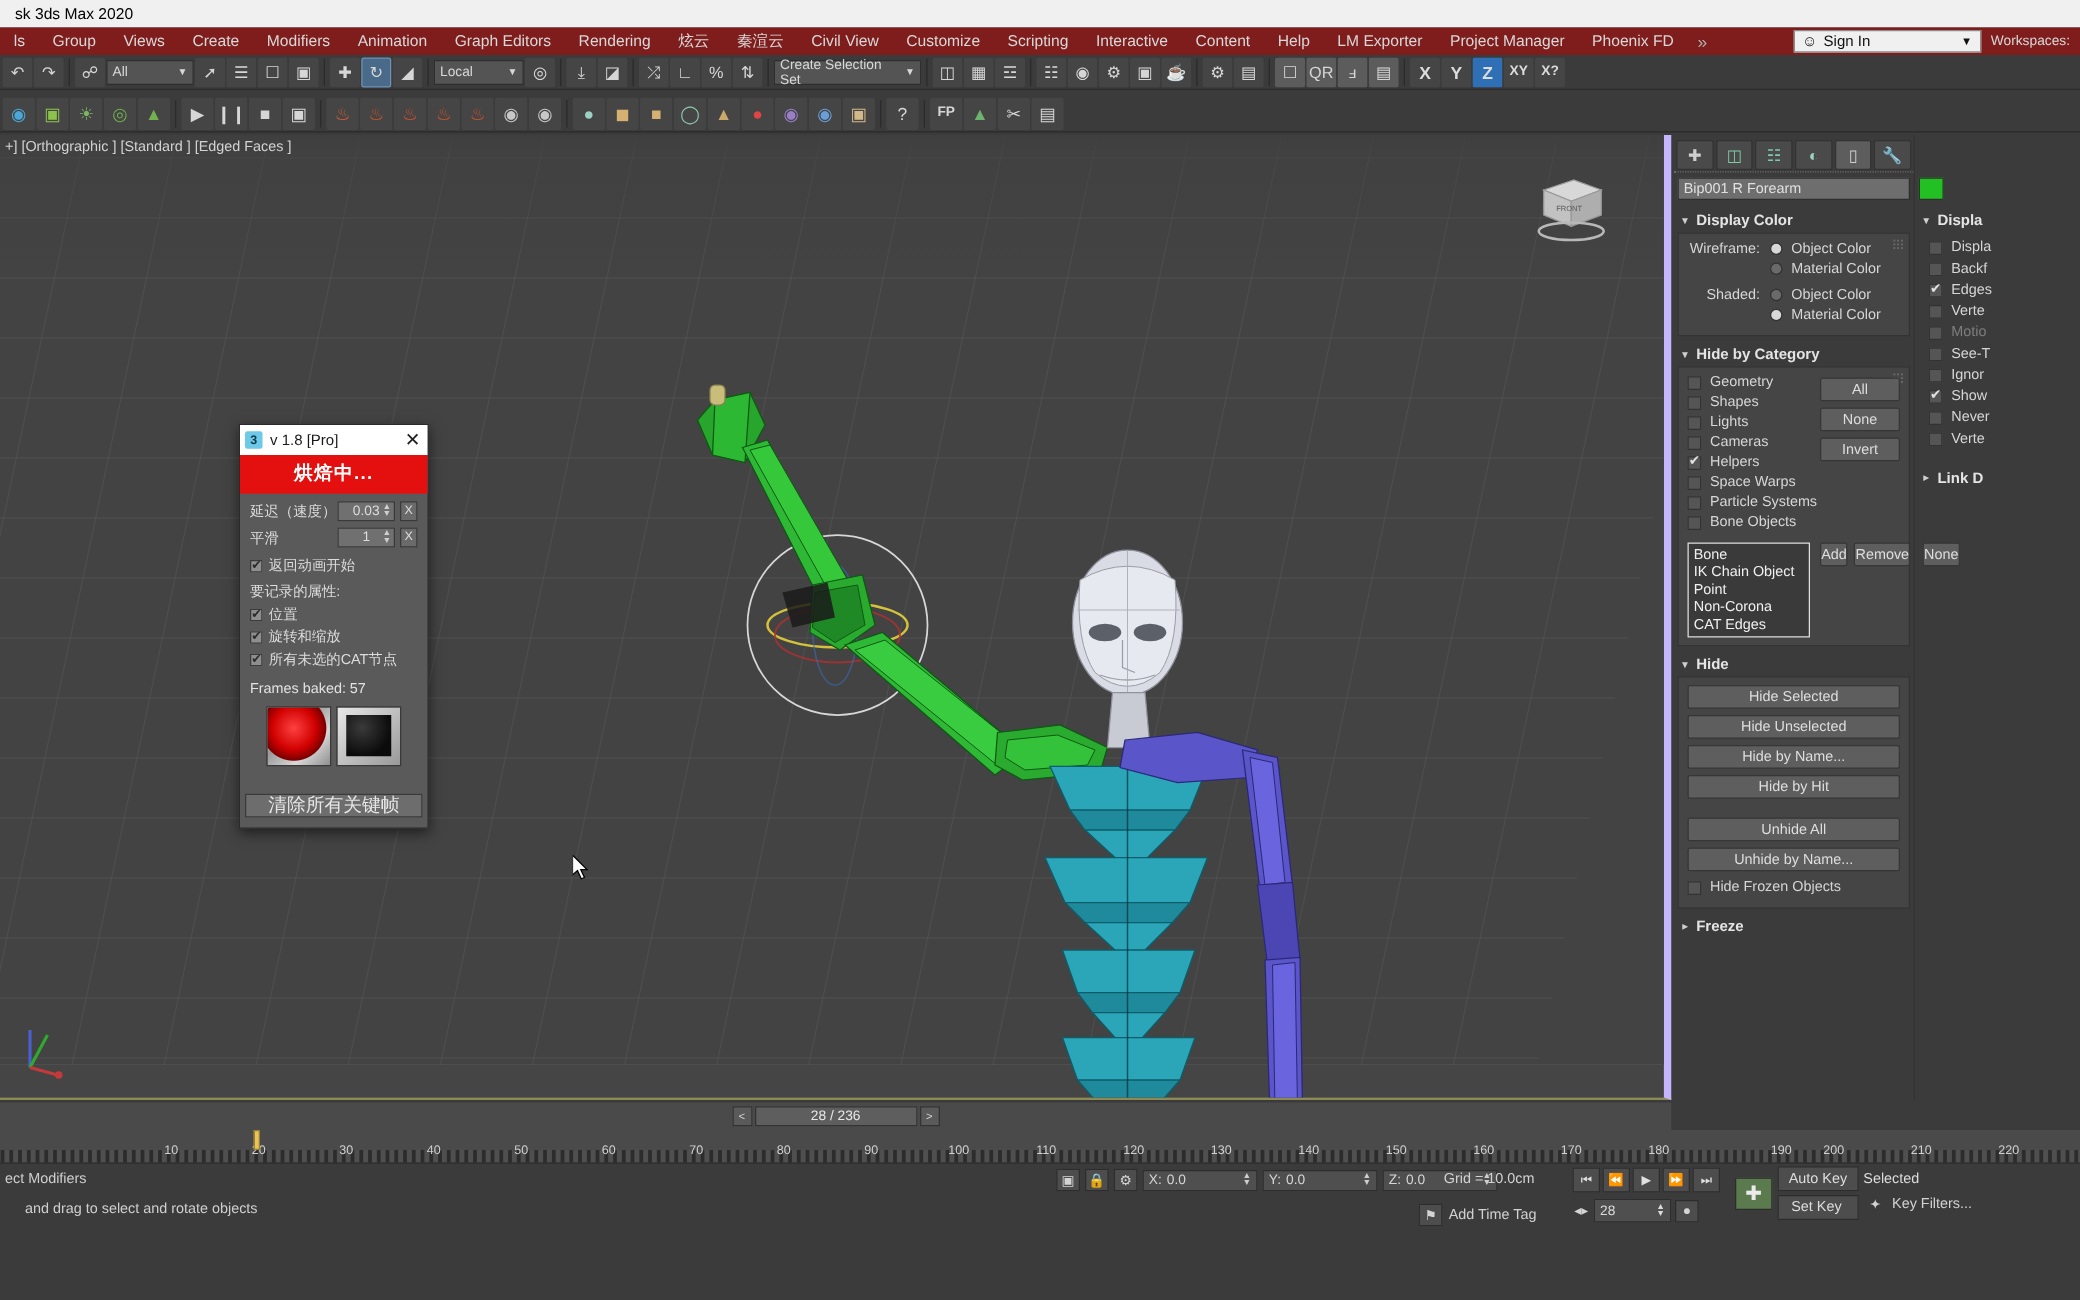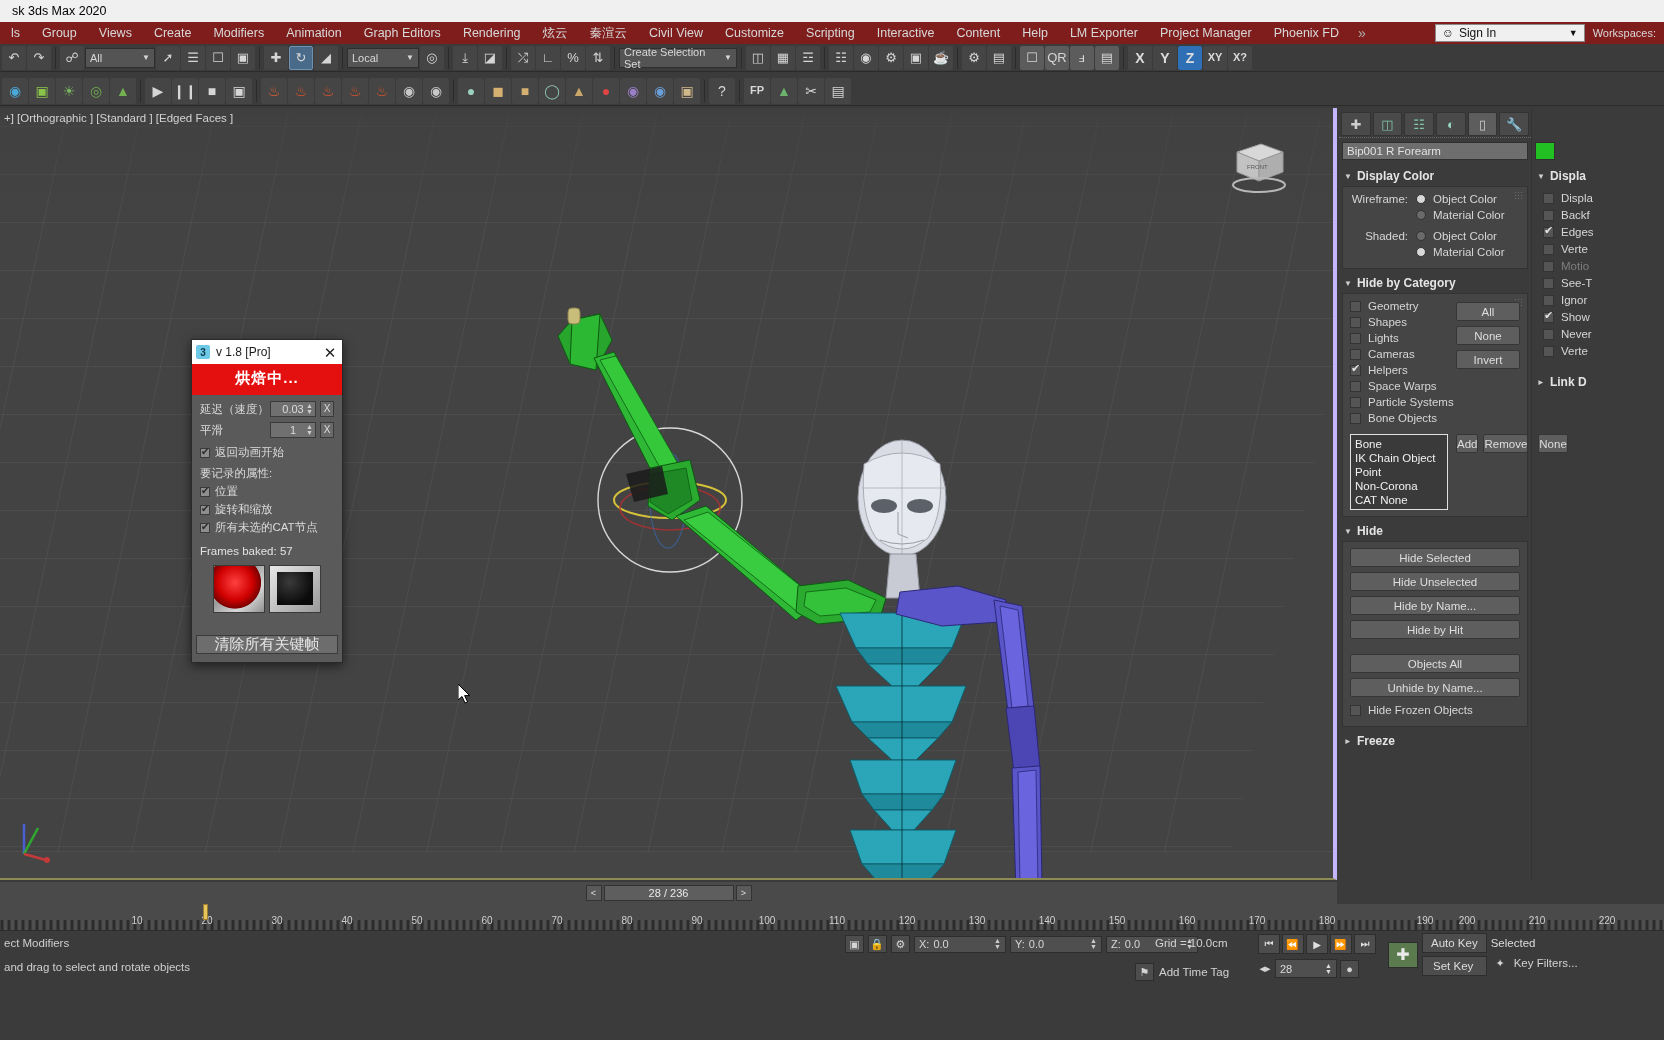--- a/index.html
+++ b/index.html
@@ -58,21 +58,21 @@
   }
   .combo .cd { margin-left:auto; font-size:8px; padding-left:6px; }
   .tbtn.sq { background:#5c5c5c; }
   .glyph-letter { font-weight:bold; font-size:14px; color:#dcdcdc; }
   .tbtn.blue { background:#2f6fb5; color:#fff; }
 
   
   .viewport {
     position:absolute; left:0; top:108px; width:1337px; height:772px;
     background:#474747; overflow:hidden;
-    border-right:4px solid #c4b5fd; border-bottom:2px solid #8d8b55;
+    border-right:6px solid #c4b5fd; border-bottom:2px solid #8d8b55;
   }
   .vp-sky { position:absolute; left:0; top:0; width:100%; height:100%;
             background:linear-gradient(#4a4a4a 0%, #454545 100%); }
   .vp-ground { position:absolute; left:0; top:0; width:100%; height:744px;
                background:#3f3f3f; }
   .grid { position:absolute; left:0; top:0; width:100%; height:744px; }
   .vp-label {
     position:absolute; left:4px; top:4px; font-size:11.5px; color:#d2d2d2;
     white-space:nowrap;
   }
@@ -239,21 +239,21 @@
   .tb-cursor {
     position:absolute; top:0; width:5px; height:16px; background:#e8c45a; border:1px solid #9a8030;
   }
 
   
   .statusbar {
     position:absolute; left:0; top:930px; width:1664px; height:110px;
     background:#3b3b3b; border-top:1px solid #2e2e2e;
   }
   .sb-line1 { position:absolute; left:0; top:6px; font-size:11.5px; color:#cfcfcf; padding-left:4px; }
-  .sb-line2 { position:absolute; left:0; top:30px; font-size:11.5px; color:#cfcfcf; padding-left:4px; }
+  .sb-line2 { position:absolute; left:16px; top:30px; font-size:11.5px; color:#cfcfcf; padding-left:4px; }
   .sb-coords { position:absolute; left:845px; top:4px; display:flex; align-items:center; gap:4px; }
   .coord {
     width:92px; height:17px; background:#4f4f4f; border:1px solid #2d2d2d;
     display:flex; align-items:center; font-size:11px; color:#d6d6d6; padding:0 4px;
   }
   .coord .cx { color:#d6d6d6; margin-right:4px; }
   .coord .spinner { margin-left:auto; font-size:7px; line-height:6px; color:#cfcfcf; display:flex; flex-direction:column; }
   .gridinfo { position:absolute; left:1155px; top:6px; font-size:11.5px; color:#d2d2d2; }
   .sb-icon {
     width:19px; height:18px; background:#4d4d4d; border:1px solid #2d2d2d;
@@ -716,21 +716,21 @@
             <div class="btn">None</div>
             <div class="btn">Invert</div>
           </div>
 
           <div style="display:flex;gap:8px;margin-top:10px">
             <div class="listbox">
               <div>Bone</div>
               <div>IK Chain Object</div>
               <div>Point</div>
               <div>Non-Corona</div>
-              <div>CAT None</div>
+              <div>CAT Edges</div>
             </div>
             <div style="display:flex;flex-direction:row;gap:5px;width:64px">
               <div class="btn">Add</div>
               <div class="btn">Remove</div>
               <div style="height:20px"></div>
               <div class="btn">None</div>
             </div>
           </div>
         </div>
       </div>
@@ -740,21 +740,21 @@
           <span class="tri">▼</span>
           <span>Hide</span>
         </div>
         <div class="ro-body">
           <div class="hide-list">
             <div class="btn">Hide Selected</div>
             <div class="btn">Hide Unselected</div>
             <div class="btn">Hide by Name...</div>
             <div class="btn">Hide by Hit</div>
             <div style="height:5px"></div>
-            <div class="btn">Objects All</div>
+            <div class="btn">Unhide All</div>
             <div class="btn">Unhide by Name...</div>
           </div>
           <div class="cat-row" style="margin-top:7px">
             <span class="cbx2"></span>
             <span>Hide Frozen Objects</span>
           </div>
         </div>
       </div>
 
       <div class="rollout">

